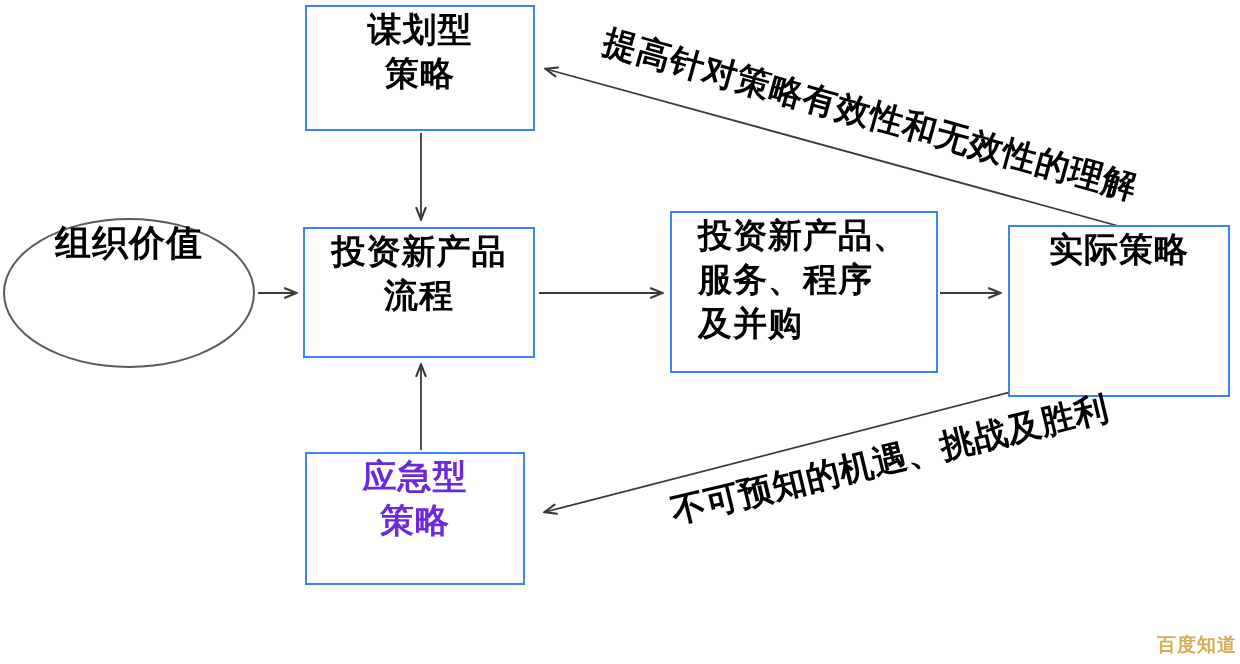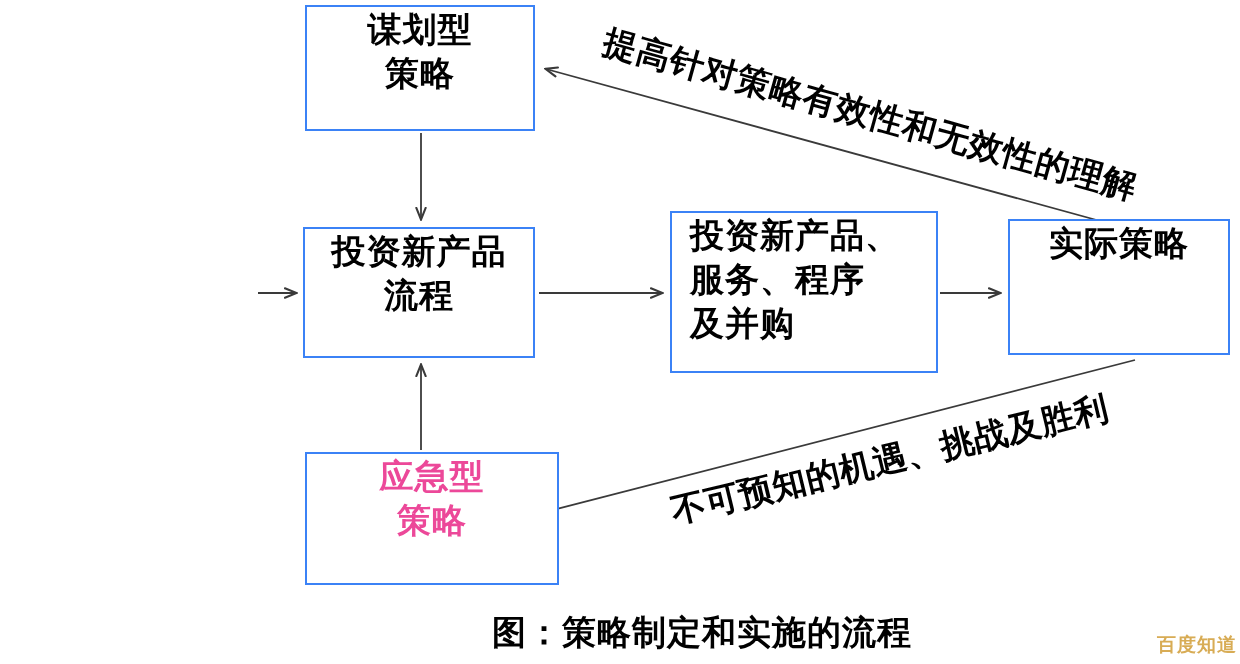--- a/index.html
+++ b/index.html
@@ -34,21 +34,21 @@
     letter-spacing: 1px;
   }
   .node.ellipse {
     border-radius: 50%;
     border-color: #5a5a5a;
     font-size: 36px;
   }
   .node.left-align {
     justify-content: flex-start;
     text-align: left;
-    padding-left: 18px;
+    padding-left: 26px;
   }
   .edge-label {
     position: absolute;
     font-weight: bold;
     font-size: 34px;
     white-space: nowrap;
     text-align: center;
     letter-spacing: 0.5px;
   }
   .edge-label.top-feedback {
@@ -93,47 +93,49 @@
     </defs>
     <line x1="258" y1="293" x2="296" y2="293" stroke="#3a3a3a" stroke-width="1.8" marker-end="url(#arrowhead)"></line>
     <line x1="421" y1="133" x2="421" y2="219" stroke="#3a3a3a" stroke-width="1.8" marker-end="url(#arrowhead)"></line>
     <line x1="421" y1="450" x2="421" y2="365" stroke="#3a3a3a" stroke-width="1.8" marker-end="url(#arrowhead)"></line>
     <line x1="539" y1="293" x2="662" y2="293" stroke="#3a3a3a" stroke-width="1.8" marker-end="url(#arrowhead)"></line>
     <line x1="940" y1="293" x2="1000" y2="293" stroke="#3a3a3a" stroke-width="1.8" marker-end="url(#arrowhead)"></line>
     <line x1="1122" y1="227" x2="546" y2="69" stroke="#3a3a3a" stroke-width="1.8" marker-end="url(#arrowhead)"></line>
     <line x1="1135" y1="360" x2="545" y2="512" stroke="#3a3a3a" stroke-width="1.8" marker-end="url(#arrowhead)"></line>
   </svg>
 
+  <div class="node ellipse" style="left: 3px; top: 218px; width: 252px; height: 150px; color: rgb(0, 0, 0);">
+    <span>组织价值</span>
+  </div>
 
   <div class="node" style="left: 305px; top: 5px; width: 230px; height: 126px; color: rgb(0, 0, 0);">
     <span>谋划型
 策略</span>
   </div>
 
   <div class="node" style="left: 303px; top: 227px; width: 232px; height: 131px; color: rgb(0, 0, 0);">
     <span>投资新产品
 流程</span>
   </div>
 
   <div class="node left-align" style="left: 670px; top: 211px; width: 268px; height: 162px; color: rgb(0, 0, 0);">
     <span>投资新产品、
 服务、程序
 及并购</span>
   </div>
 
-  <div class="node" style="left: 1008px; top: 219px; width: 222px; height: 136px; color: rgb(0, 0, 0);">
+  <div class="node" style="left: 1008px; top: 225px; width: 222px; height: 172px; color: rgb(0, 0, 0);">
     <span>实际策略</span>
   </div>
 
-  <div class="node" style="left: 305px; top: 452px; width: 254px; height: 133px; color: #ec4899;">
+  <div class="node" style="left: 305px; top: 452px; width: 220px; height: 133px; color: #6d28d9;">
     <span>应急型
 策略</span>
   </div>
 
   <div class="edge-label top-feedback" style="color: rgb(0, 0, 0);">提高针对策略有效性和无效性的理解</div>
 
   <div class="edge-label bottom-feedback" style="color: rgb(0, 0, 0);">不可预知的机遇、挑战及胜利</div>
 
-  <div class="caption" style="color: rgb(0, 0, 0);">图：策略制定和实施的流程</div>
 
   <div class="watermark" style="color: rgb(216, 172, 85);">百度知道</div>
 
 </div>
 
 </body></html>

